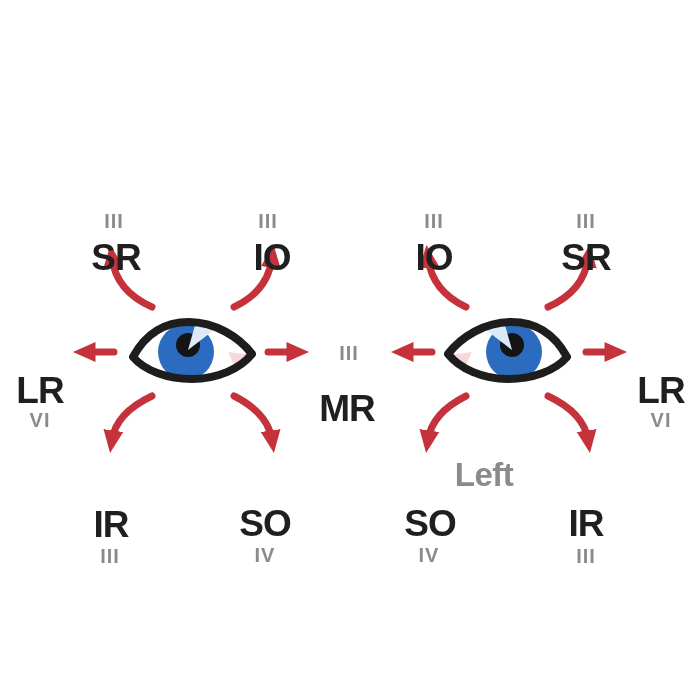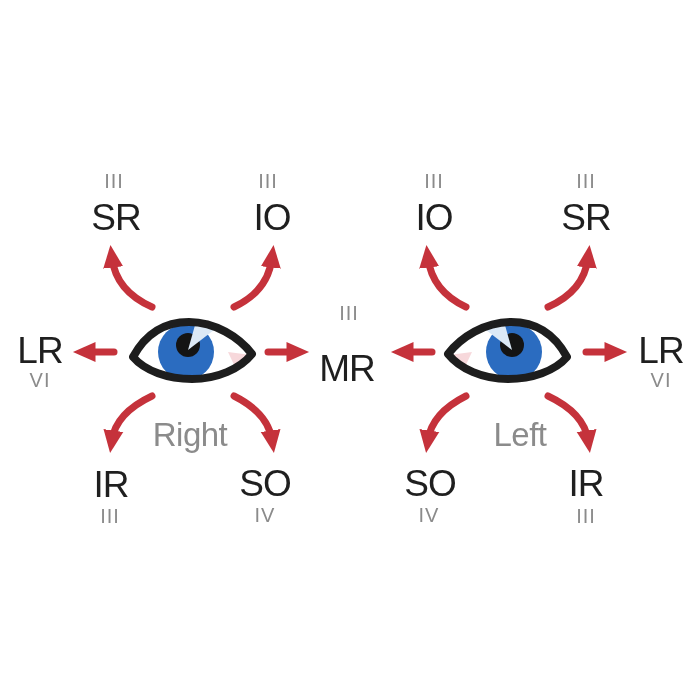--- a/index.html
+++ b/index.html
@@ -5,21 +5,21 @@
   html,body{margin:0;padding:0;background:#fff;}
   .stage{
     position:relative;width:700px;height:700px;
     background:var(--background,#fff);
     font-family:"Liberation Sans",sans-serif;
     overflow:hidden;
   }
   .diagram-svg{position:absolute;left:0;top:0;}
   .label{
     position:absolute;transform:translate(-50%,-50%);
-    font-weight:normal;white-space:nowrap;line-height:1;
+    font-weight:bold;white-space:nowrap;line-height:1;margin-top:40px;
   }
   .muscle{font-size:37px;color:var(--label-black,#1f1f1f);letter-spacing:-1px;}
   .nerve{font-size:20px;color:var(--nerve-gray,#8b8b8b);letter-spacing:1px;}
   .caption{font-size:33px;color:var(--nerve-gray,#8b8b8b);letter-spacing:-0.5px;}
   .arrow{
     fill:none;stroke:var(--arrow-red,#c5323b);stroke-width:7;
     stroke-linecap:round;marker-end:url(#ah);
   }
 </style>
 </head>
@@ -81,30 +81,29 @@
   <div class="label nerve" style="left:114px;top:181px">III</div>
   <div class="label muscle" style="left:116px;top:217px">SR</div>
   <div class="label nerve" style="left:268px;top:181px">III</div>
   <div class="label muscle" style="left:272px;top:217px">IO</div>
   <div class="label muscle" style="left:40px;top:350px">LR</div>
   <div class="label nerve" style="left:40px;top:380px">VI</div>
   <div class="label muscle" style="left:111px;top:484px">IR</div>
   <div class="label nerve" style="left:110px;top:516px">III</div>
   <div class="label muscle" style="left:265px;top:483px">SO</div>
   <div class="label nerve" style="left:265px;top:515px">IV</div>
-  <div class="label caption" style="left:190px;top:434px">Right</div>
 
   <div class="label nerve" style="left:349px;top:313px">III</div>
   <div class="label muscle" style="left:347px;top:368px">MR</div>
 
   <div class="label nerve" style="left:434px;top:181px">III</div>
   <div class="label muscle" style="left:434px;top:217px">IO</div>
   <div class="label nerve" style="left:586px;top:181px">III</div>
   <div class="label muscle" style="left:586px;top:217px">SR</div>
   <div class="label muscle" style="left:661px;top:350px">LR</div>
   <div class="label nerve" style="left:661px;top:380px">VI</div>
   <div class="label muscle" style="left:430px;top:483px">SO</div>
   <div class="label nerve" style="left:429px;top:515px">IV</div>
   <div class="label muscle" style="left:586px;top:483px">IR</div>
   <div class="label nerve" style="left:586px;top:516px">III</div>
-  <div class="label caption" style="left:520px;top:434px">Left</div>
+  <div class="label caption" style="left:484px;top:434px">Left</div>
 
 </div>
 
 </body></html>

